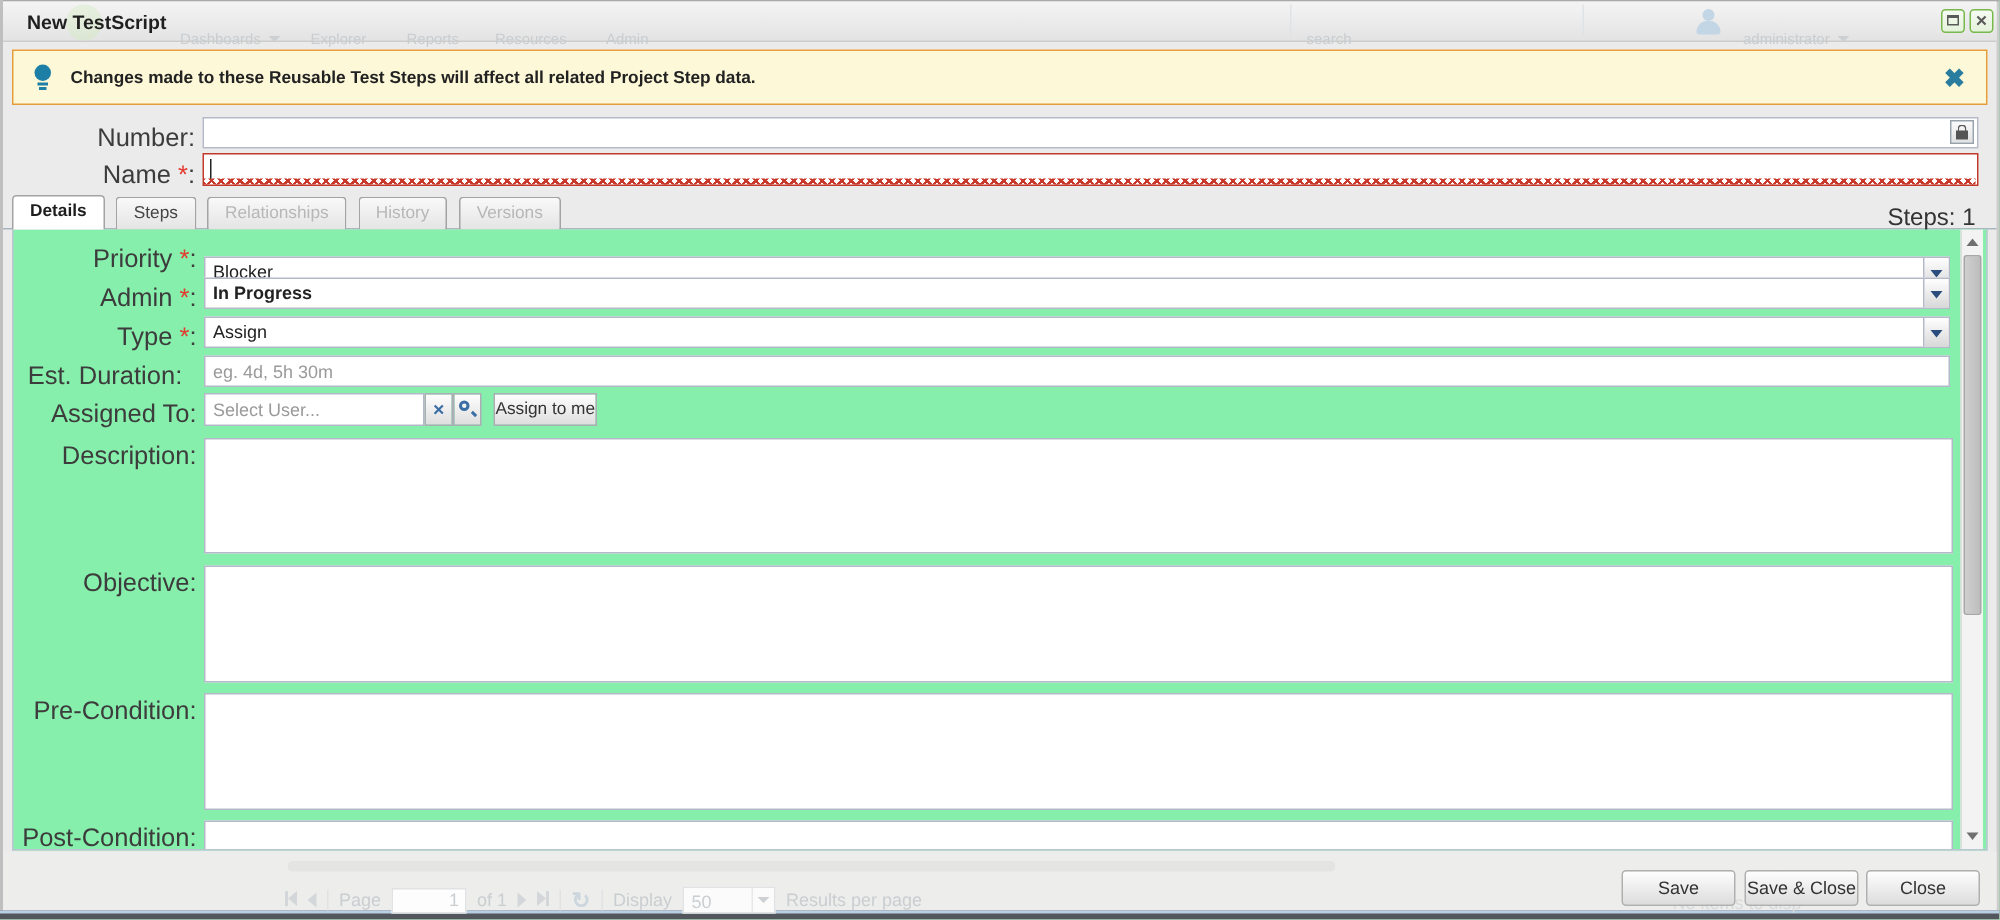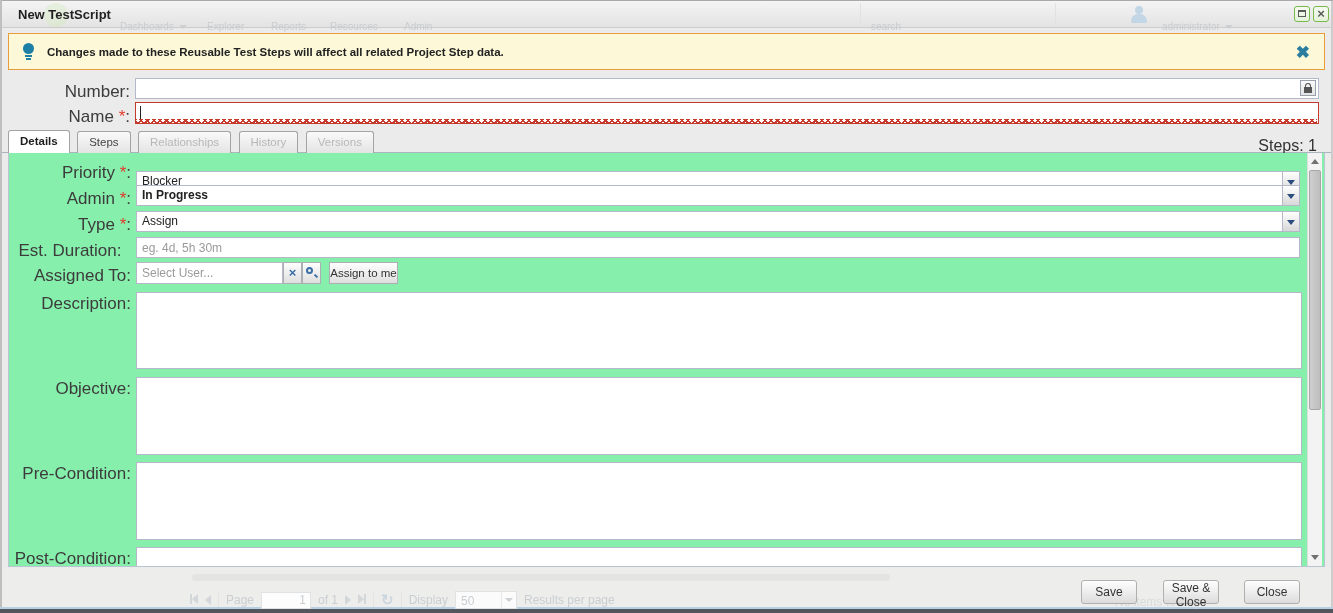--- a/index.html
+++ b/index.html
@@ -78,21 +78,21 @@
   textarea.ipt { resize:none; }
   
   .vscroll { position:absolute; right:2px; top:0; width:15px; height:100%; background:#f3f3f3; border-left:1px solid #dedede; }
   .sb-arrow { position:absolute; left:3px; width:0; height:0; border-left:4.5px solid transparent; border-right:4.5px solid transparent; }
   .sb-up { top:6px; border-bottom:5px solid #707070; }
   .sb-down { bottom:6px; border-top:5px solid #707070; }
   .sb-thumb { position:absolute; left:1px; top:17px; width:12px; height:240px; background:linear-gradient(90deg,#cfcfcf,#bdbdbd);
               border:1px solid #a7a7a7; border-radius:2px; cursor:grab; }
   
   .footer { position:absolute; left:2px; right:2px; top:568px; height:40px; background:#ededec; }
-  .fbtn { position:absolute; top:12px; width:56px; height:24px; border:1px solid #b0b0b0; border-radius:3px;
+  .fbtn { position:absolute; top:12px; width:76px; height:24px; border:1px solid #b0b0b0; border-radius:3px;
           background:linear-gradient(#fefefe,#dcdcdc); font-size:12px; color:#333; cursor:pointer; z-index:3;
           font-family:"Liberation Sans",sans-serif; }
   .bg-empty { position:absolute; left:1113px; top:27px; font-size:12px; color:#d8dadc; z-index:1; white-space:nowrap; }
   .bg-hscroll { position:absolute; left:190px; top:6px; width:698px; height:7px; background:#e0e0e0; border-radius:3px; opacity:.75; }
   
   .pager { position:absolute; left:190px; top:590px; height:20px; display:flex; align-items:center; gap:7px;
            color:#caced1; font-size:12px; z-index:2; }
   .pg-tri { display:inline-block; width:0; height:0; border-top:5px solid transparent; border-bottom:5px solid transparent; }
   .pg-left  { border-right:6px solid #d4d7d9; }
   .pg-right { border-left:6px solid #d4d7d9; }

